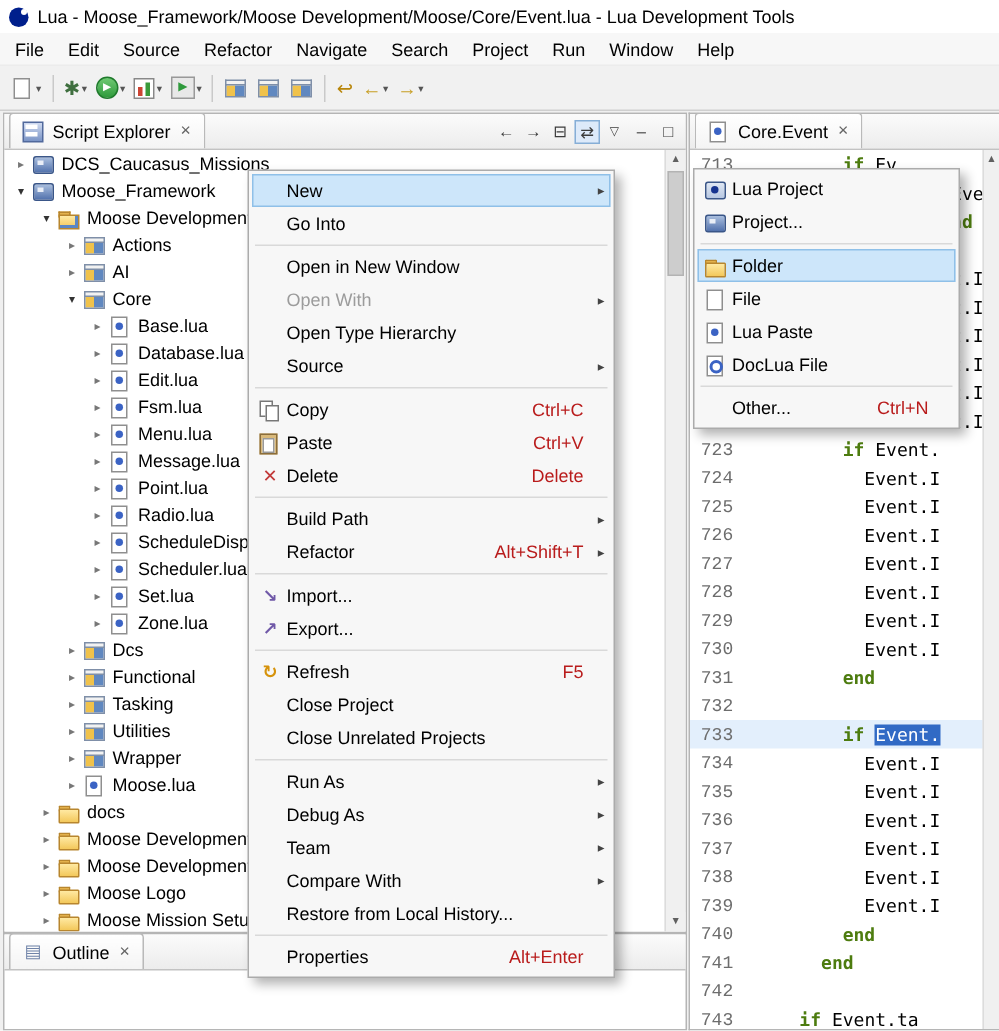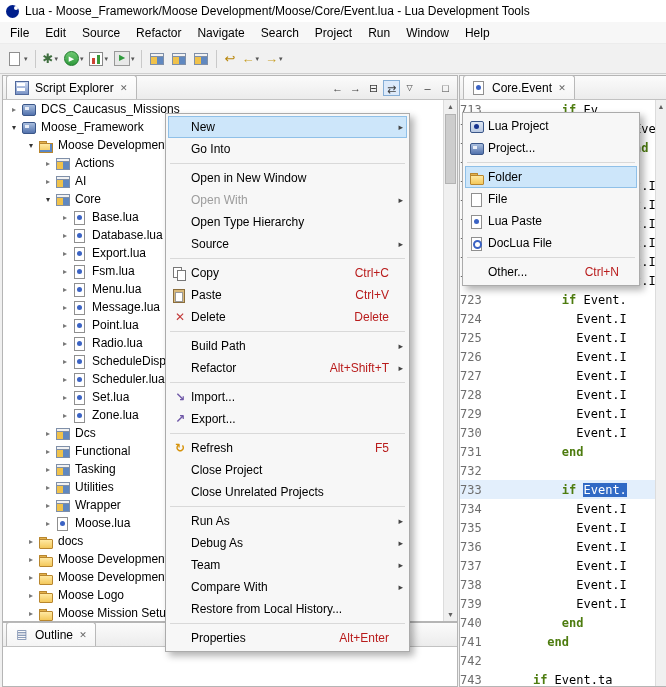--- a/index.html
+++ b/index.html
@@ -75,21 +75,21 @@
   .tw.exp{color:#333;}
   .tlabel{margin-left:4px;}
   .tree-scroll{position:absolute;top:24px;right:0;bottom:0;width:13px;background:#f0f0f0;border-left:1px solid #dcdcdc;}
   .sb-btn{height:13px;line-height:13px;text-align:center;font-size:7px;color:#606060;background:#f0f0f0;}
   .sb-btn.bottom{position:absolute;bottom:0;left:0;right:0;}
   .sb-thumb{position:absolute;left:1px;right:1px;top:14px;height:70px;background:#cdcdcd;border:1px solid #b3b3b3;box-sizing:border-box;}
   
   .ed-area{position:absolute;top:24px;left:0;right:10px;bottom:0;background:#fff;overflow:hidden;}
   .ed-line{height:19px;display:flex;align-items:center;font-family:"DejaVu Sans Mono","Liberation Mono",monospace;font-size:12px;}
   .ed-line.cur{background:#e3effc;}
-  .ln{width:44px;flex:0 0 44px;text-align:left;padding-right:8px;color:#6d6d6d;background:transparent;box-sizing:border-box;}
+  .ln{width:44px;flex:0 0 44px;text-align:center;padding-right:8px;color:#6d6d6d;background:transparent;box-sizing:border-box;font-family:Liberation Mono, monospace;}
   .code{white-space:pre;}
   .seg-k{color:#4d7c0f;font-weight:bold;}
   .seg-p{color:#000;}
   .seg-sel{background:#316ac5;color:#fff;}
   .ed-scroll{position:absolute;top:24px;right:0;bottom:0;width:10px;background:#f0f0f0;border-left:1px solid #dcdcdc;}
   
   .popup{position:absolute;background:#f7f7f7;border:1px solid #ababab;box-shadow:4px 4px 7px rgba(0,0,0,0.3);padding:2px;box-sizing:border-box;}
   #context-menu{left:165px;top:113px;width:245px;z-index:20;}
   #new-submenu{left:462px;top:112px;width:178px;z-index:21;}
   .menu-item{height:22px;display:flex;align-items:center;padding:0 1px;box-sizing:border-box;}
@@ -222,21 +222,21 @@
         <span class="tlabel">Base.lua</span>
       </div>
       <div class="trow" style="padding-left: 55px;">
         <span class="tw">▸</span>
         <span class="ic ic-luafile"></span>
         <span class="tlabel">Database.lua</span>
       </div>
       <div class="trow" style="padding-left: 55px;">
         <span class="tw">▸</span>
         <span class="ic ic-luafile"></span>
-        <span class="tlabel">Export.lua</span>
+        <span class="tlabel">Edit.lua</span>
       </div>
       <div class="trow" style="padding-left: 55px;">
         <span class="tw">▸</span>
         <span class="ic ic-luafile"></span>
         <span class="tlabel">Fsm.lua</span>
       </div>
       <div class="trow" style="padding-left: 55px;">
         <span class="tw">▸</span>
         <span class="ic ic-luafile"></span>
         <span class="tlabel">Menu.lua</span>

